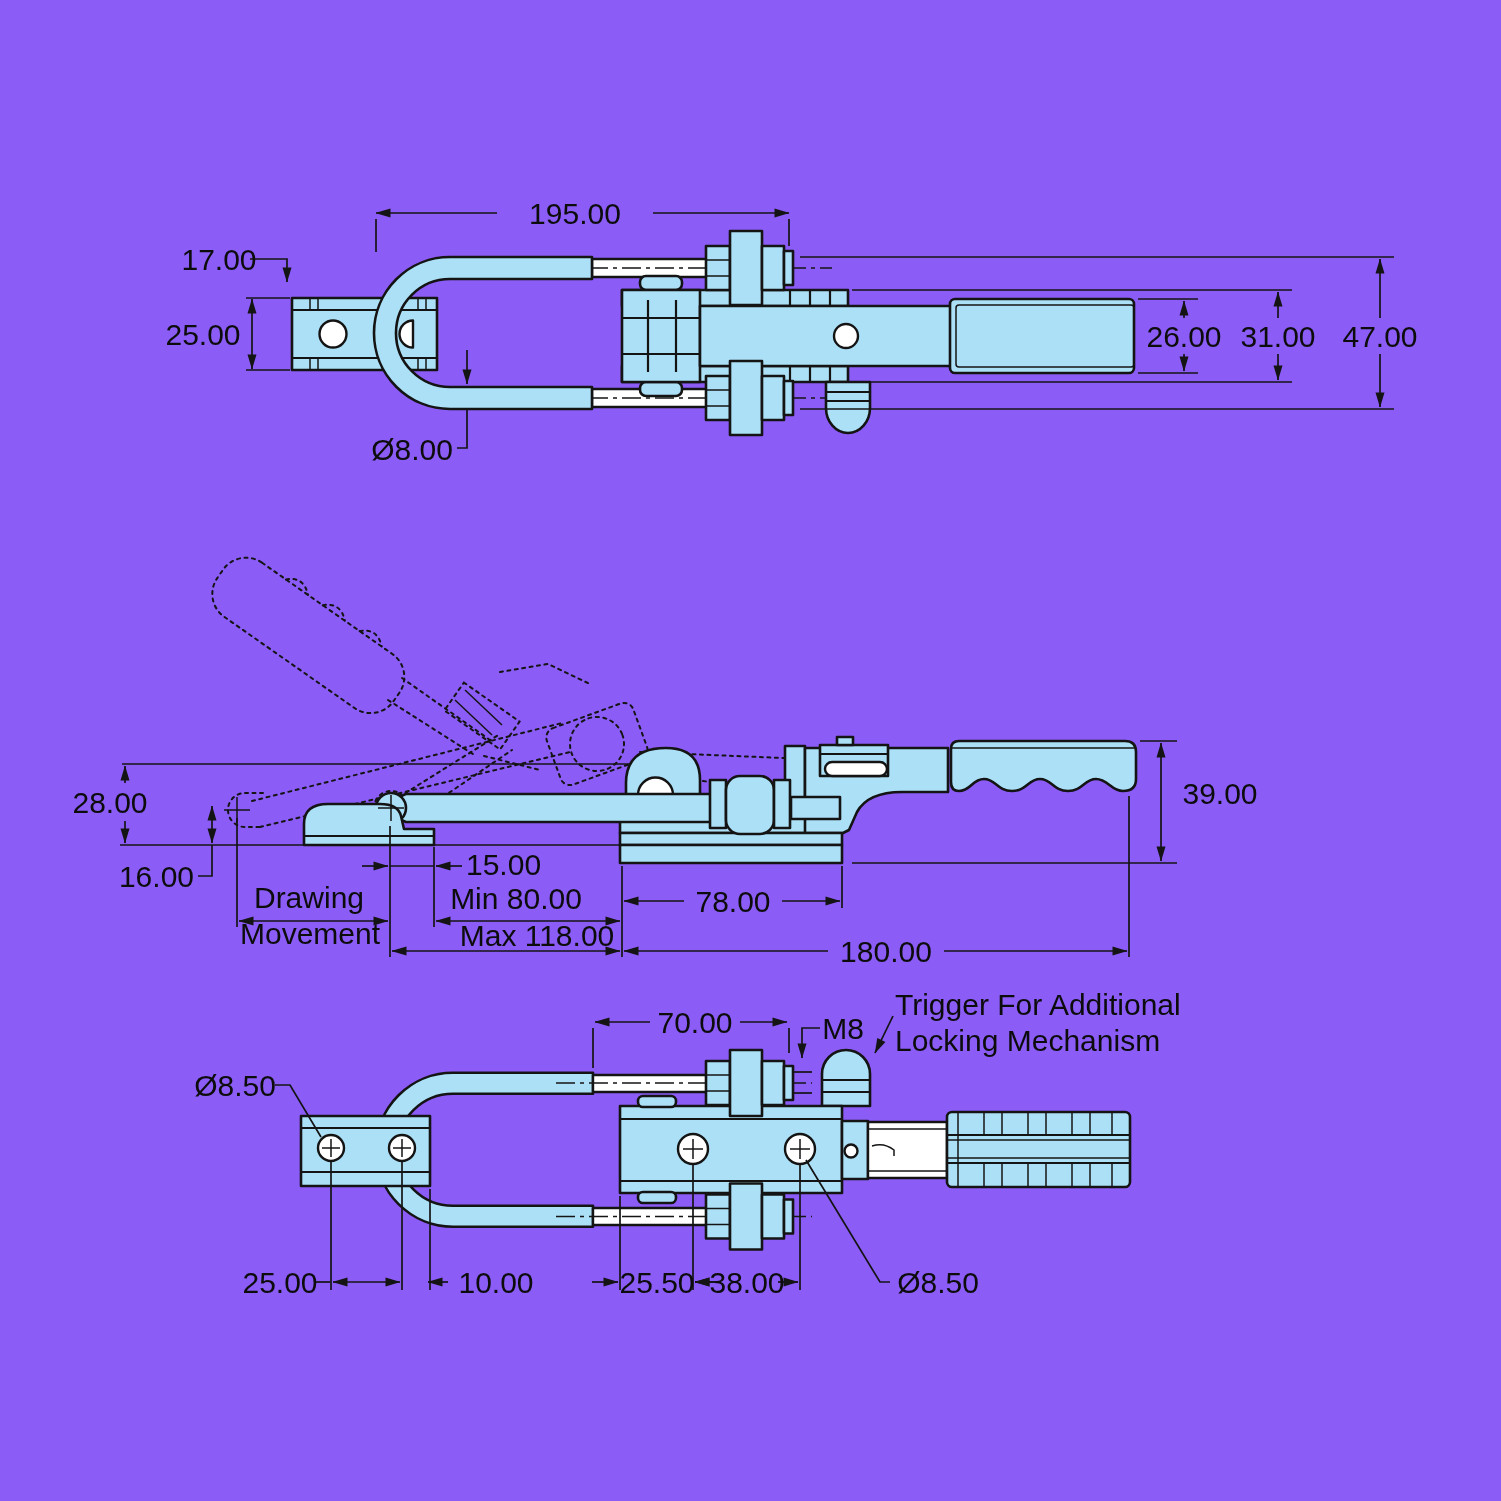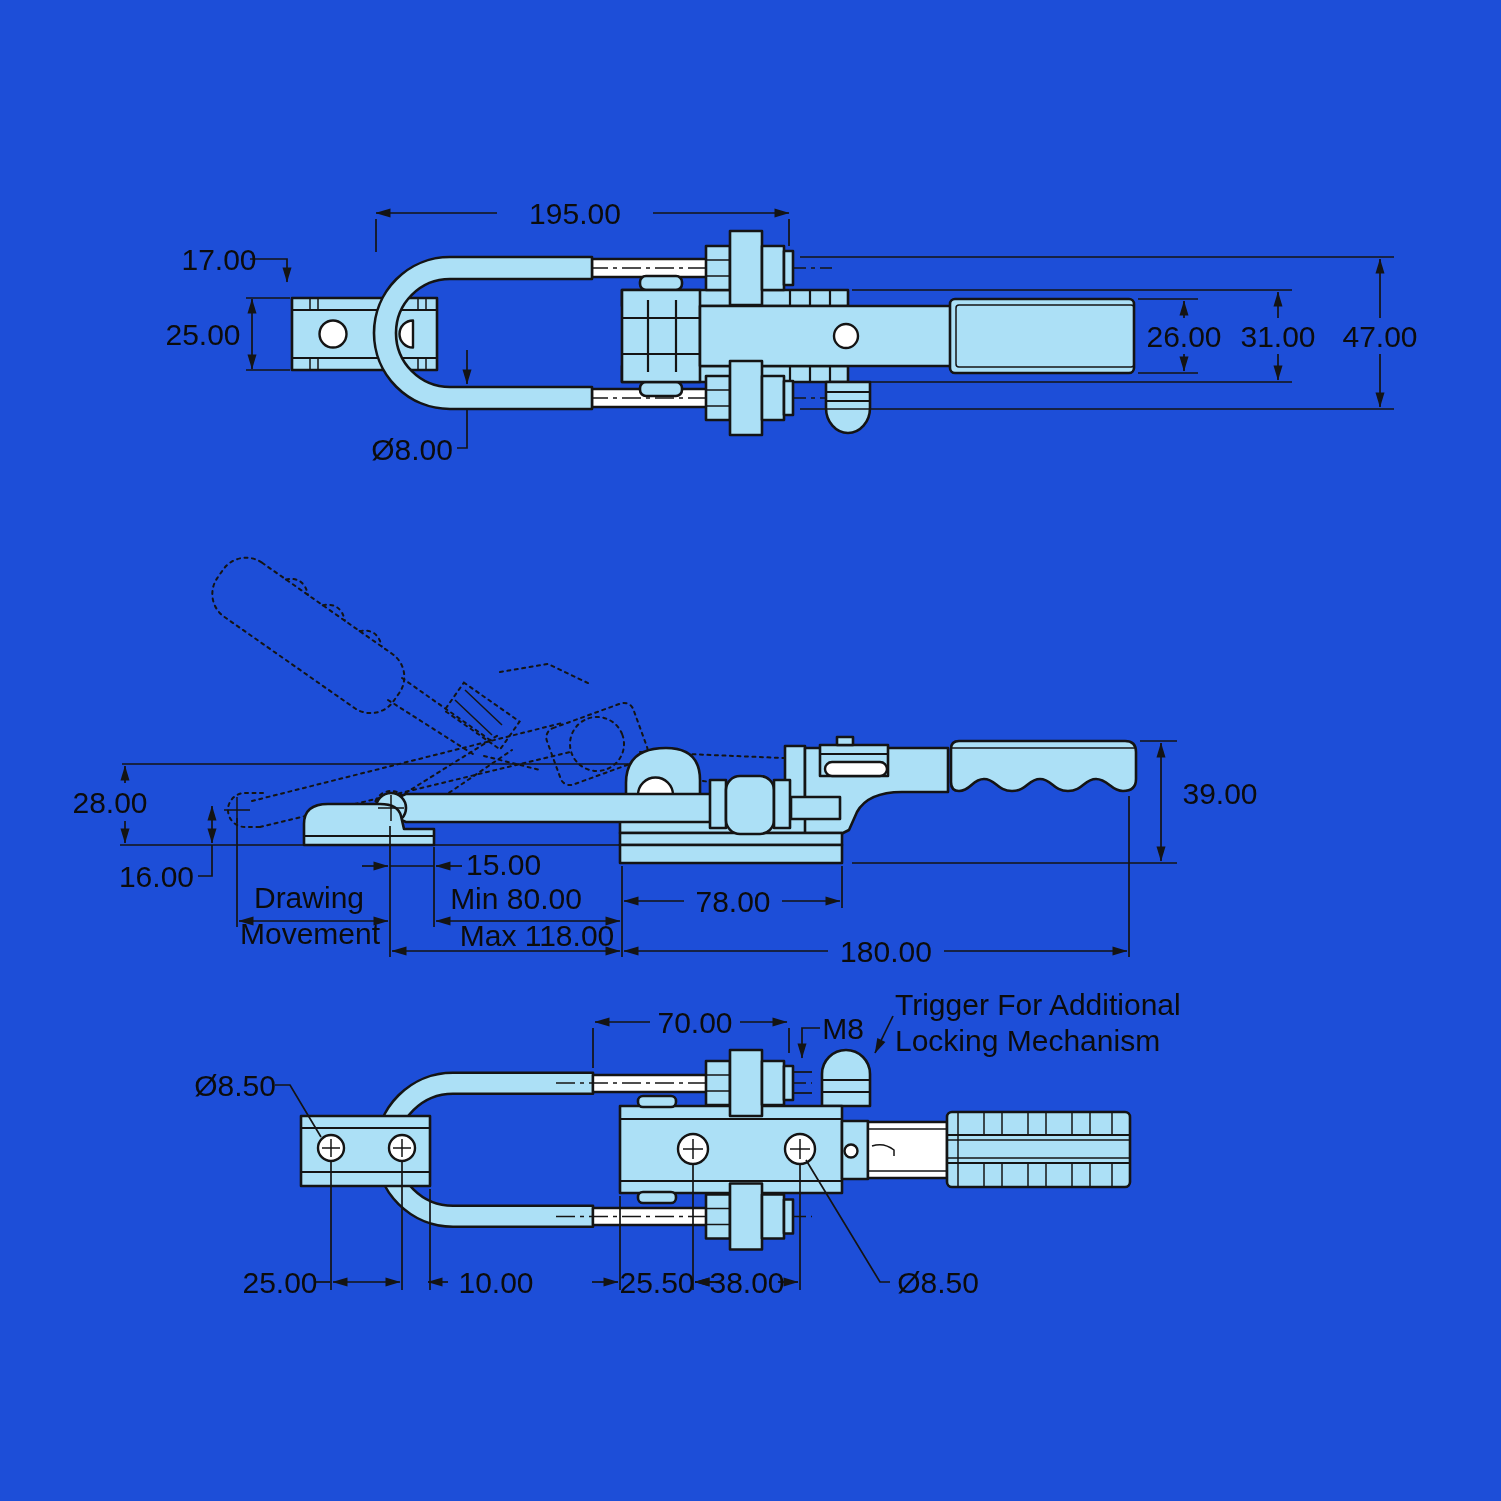--- a/index.html
+++ b/index.html
@@ -1,16 +1,16 @@
 <!DOCTYPE html>
 <html><head>
 <meta charset="utf-8">
 <style>
   html,body{margin:0;padding:0;background:#ffffff;}
-  #stage{width:1501px;height:1501px;position:relative;background:#1d4ed8;overflow:hidden;}
+  #stage{width:1501px;height:1501px;position:relative;background:#8b5cf6;overflow:hidden;}
   svg{display:block}
   .part{fill:#ACE0F6;stroke:#141414;stroke-width:2.6;stroke-linejoin:round;}
   .partw{fill:#ffffff;stroke:#141414;stroke-width:2.4;stroke-linejoin:round;}
   .ln{stroke:#141414;stroke-width:2.2;fill:none;}
   .lnt{stroke:#141414;stroke-width:1.5;fill:none;}
   .dim{stroke:#141414;stroke-width:1.7;fill:none;}
   .cl{stroke:#141414;stroke-width:1.5;fill:none;stroke-dasharray:19 5 4 5;}
   .ph{stroke:#141414;stroke-width:2;fill:none;stroke-dasharray:3 4.5;stroke-linecap:round;}
   text{font-family:"Liberation Sans",sans-serif;font-size:30px;fill:#0c0c0c;text-anchor:middle;dominant-baseline:central;}
   .ts{text-anchor:start}.te{text-anchor:end}

